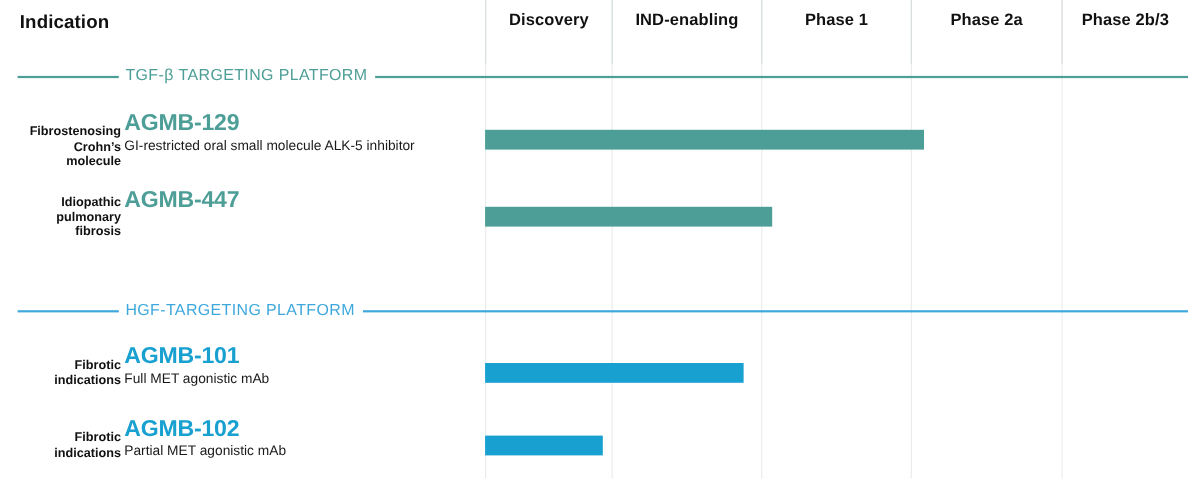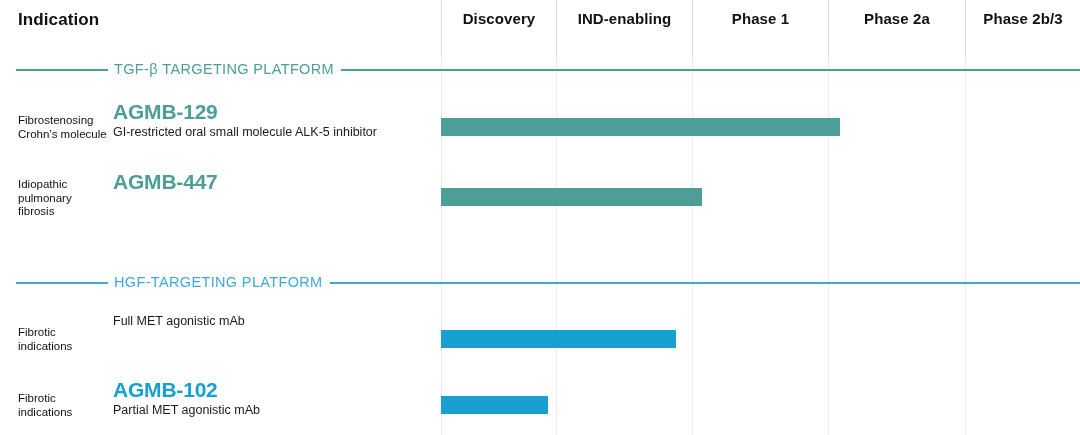--- a/index.html
+++ b/index.html
@@ -94,23 +94,24 @@
     position: absolute;
     left: 0;
     width: 1080px;
   }
 
   .indication {
     position: absolute;
     left: 18px;
     width: 92px;
     font-size: 11.5px;
-    font-weight: normal;
+    font-weight: bold;
     color: #111111;
     line-height: 13.5px;
+    text-align: right;
   }
 
   .asset {
     position: absolute;
     left: 113px;
   }
 
   .asset-name {
     font-size: 21px;
     font-weight: bold;
@@ -205,20 +206,21 @@
         <div class="platform-rule left" style="background: rgb(62, 168, 221);"></div>
         <div class="platform-longrule" style="left: 323px; width: 757px; background: rgb(62, 168, 221);"></div>
         <div class="platform-label" style="left: 114px; color: rgb(62, 168, 221);">HGF-TARGETING PLATFORM</div>
       </div>
       <div class="row" style="top: 312px;">
         <div class="indication" style="top: 14px;">
           <div>Fibrotic</div>
           <div>indications</div>
         </div>
         <div class="asset">
+          <div class="asset-name" style="color: rgb(23, 160, 208);">AGMB-101</div>
           <div class="asset-desc">Full MET agonistic mAb</div>
         </div>
       </div>
       <div class="bar" style="left: 441px; width: 235px; top: 330px; background: rgb(23, 160, 208);"></div>
       <div class="row" style="top: 378px;">
         <div class="indication" style="top: 14px;">
           <div>Fibrotic</div>
           <div>indications</div>
         </div>
         <div class="asset">

